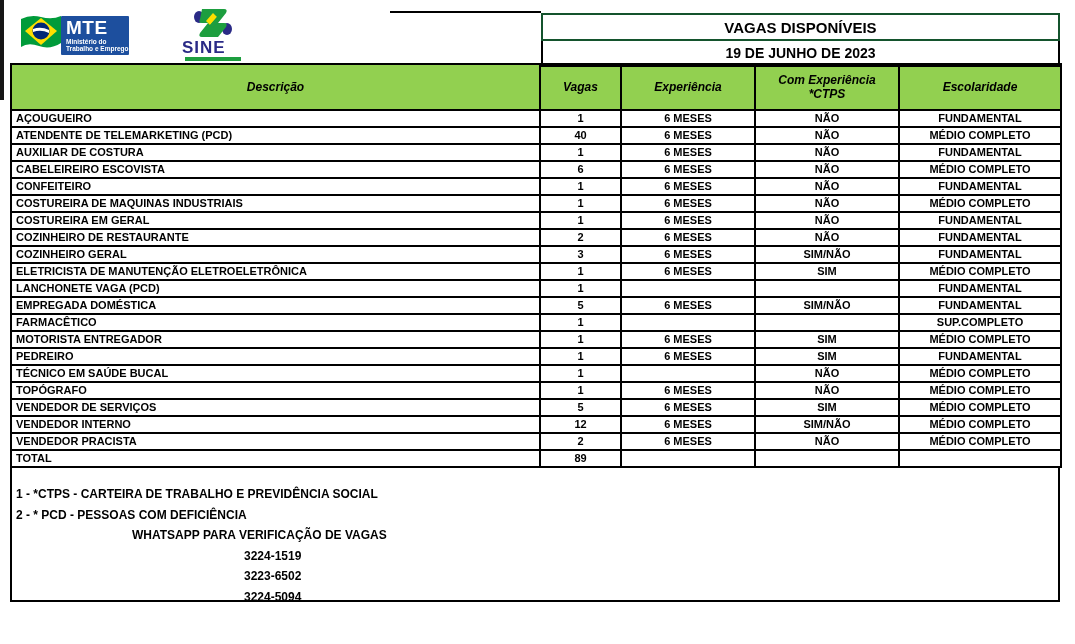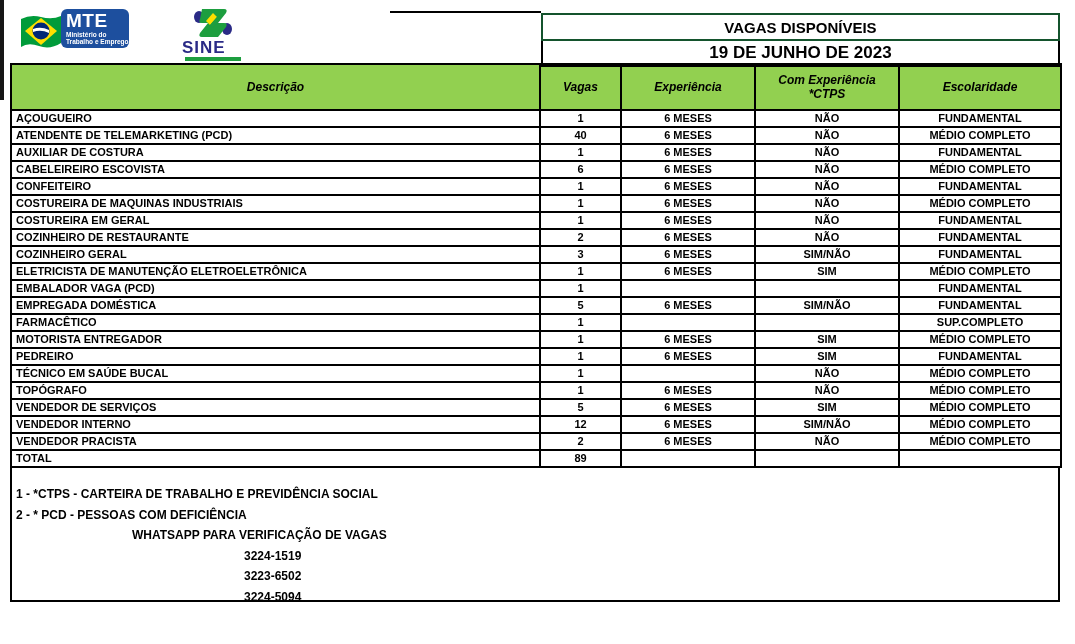--- a/index.html
+++ b/index.html
@@ -14,34 +14,34 @@
   .page{position:relative;width:1075px;height:644px;background:#fff;}
   .scan-artifact{position:absolute;left:0;top:0;width:4px;height:100px;background:#161616;}
   .sheet{position:absolute;left:10px;top:5px;width:1050px;}
 
   
   .top-row{display:flex;align-items:flex-start;height:58px;}
   .logo-area{position:relative;width:531px;height:58px;}
   .logo-topline{position:absolute;left:380px;right:0;top:6px;height:2px;background:#000;}
   .mte-logo{position:absolute;left:7px;top:4px;display:flex;}
   .flag{width:48px;height:47px;display:block}
-  .mte-box{width:68px;height:39px;background:var(--mte-blue);margin-left:-4px;
-    color:#fff;padding:2px 0 0 5px;border-radius:6px;}
+  .mte-box{width:68px;height:39px;background:var(--mte-blue);margin-top:7px;margin-left:-4px;
+    color:#fff;padding:2px 0 0 5px;border-radius:1px;}
   .mte-abbr{font-size:19px;font-weight:bold;line-height:19px;letter-spacing:.5px;}
   .mte-sub{font-size:6.5px;font-weight:bold;line-height:7px;white-space:pre-line;margin-top:1px;}
   .sine-logo{position:absolute;left:172px;top:2px;width:62px;text-align:left;}
   .sine-icon{display:block;margin:0 auto;width:38px;height:32px;}
   .sine-word{font-size:17px;font-weight:bold;color:var(--sine-navy);letter-spacing:1px;line-height:17px;}
   .sine-bar{margin:1px auto 0;width:56px;height:4px;background:#1d9e3f;}
 
   .title-area{width:519px;margin-top:8px;}
   .title-cell{border:2px solid #14532d;height:28px;display:flex;align-items:center;justify-content:center;
     font-size:15px;font-weight:bold;}
   .date-cell{border:2px solid #000;border-top:none;height:26px;display:flex;align-items:center;justify-content:center;
-    font-size:17px;font-weight:bold;}
+    font-size:14px;font-weight:bold;}
 
   
   table{width:1050px;table-layout:fixed;border-collapse:collapse;}
   col.c-desc{width:529px}col.c-vagas{width:81px}col.c-exp{width:134px}col.c-ctps{width:144px}col.c-esc{width:162px}
   th,td{border:2px solid #000;font-weight:bold;overflow:hidden;}
   thead th{background:var(--green);height:46px;font-size:12px;text-align:center;vertical-align:middle;font-style:italic;}
   th.col-ctps{white-space:pre-line;line-height:14px;}
   tbody td{height:17px;font-size:11px;text-align:center;white-space:nowrap;vertical-align:middle;line-height:13px;}
   tbody td.desc{text-align:left;padding-left:4px;}
 
@@ -181,21 +181,21 @@
         <td>FUNDAMENTAL</td>
       </tr>
           <tr>
         <td class="desc">ELETRICISTA DE MANUTENÇÃO ELETROELETRÔNICA</td>
         <td>1</td>
         <td>6 MESES</td>
         <td>SIM</td>
         <td>MÉDIO COMPLETO</td>
       </tr>
           <tr>
-        <td class="desc">EMBALADOR VAGA (PCD)</td>
+        <td class="desc">LANCHONETE VAGA (PCD)</td>
         <td>1</td>
         <td></td>
         <td></td>
         <td>FUNDAMENTAL</td>
       </tr>
           <tr>
         <td class="desc">EMPREGADA DOMÉSTICA</td>
         <td>5</td>
         <td>6 MESES</td>
         <td>SIM/NÃO</td>

